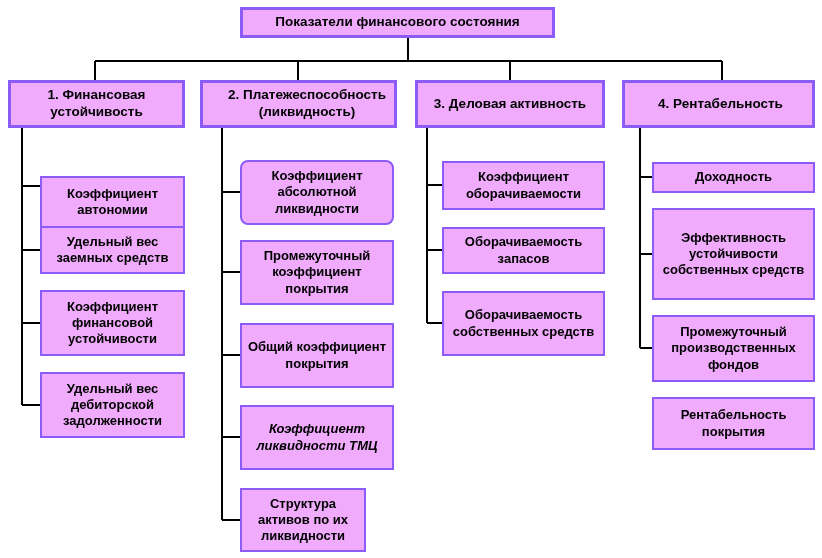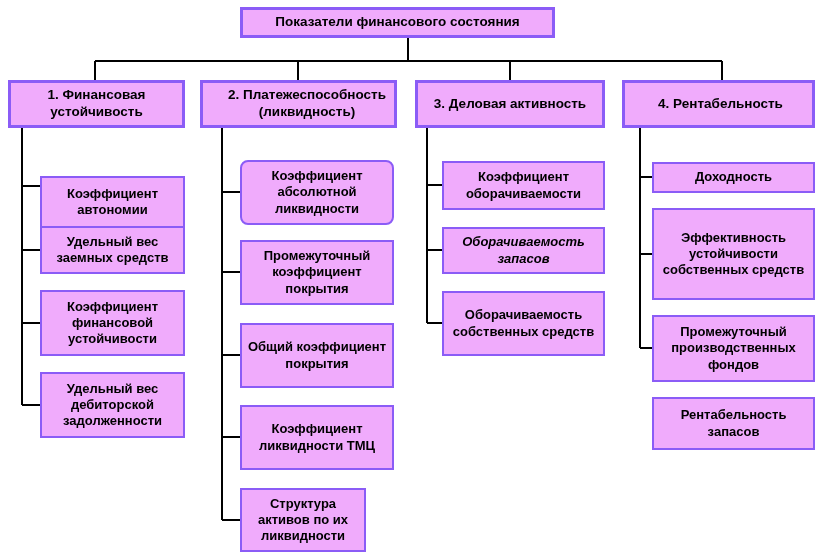--- a/index.html
+++ b/index.html
@@ -64,25 +64,25 @@
   <div class="node header" style="left:622px; top:80px; width:193px; height:48px;padding-left:8px;">4. Рентабельность</div>
 
   <div class="node" style="left:40px; top:160px; width:145px; height:52px;margin-top:16px;">Коэффициент автономии</div>
   <div class="node" style="left:40px; top:226px; width:145px; height:48px;">Удельный вес заемных средств</div>
   <div class="node" style="left:40px; top:290px; width:145px; height:66px;">Коэффициент финансовой устойчивости</div>
   <div class="node" style="left:40px; top:372px; width:145px; height:66px;">Удельный вес дебиторской задолженности</div>
 
   <div class="node" style="left:240px; top:160px; width:154px; height:65px;border-radius:8px;">Коэффициент абсолютной ликвидности</div>
   <div class="node" style="left:240px; top:240px; width:154px; height:65px;">Промежуточный коэффициент покрытия</div>
   <div class="node" style="left:240px; top:323px; width:154px; height:65px;">Общий коэффициент покрытия</div>
-  <div class="node" style="left:240px; top:405px; width:154px; height:65px;">Коэффициент ликвидности ТМЦ</div>
+  <div class="node" style="left:240px; top:405px; width:154px; height:65px;font-style:italic;">Коэффициент ликвидности ТМЦ</div>
   <div class="node" style="left:240px; top:488px; width:126px; height:64px;">Структура активов по их ликвидности</div>
 
   <div class="node" style="left:442px; top:161px; width:163px; height:49px;">Коэффициент оборачиваемости</div>
-  <div class="node" style="left:442px; top:227px; width:163px; height:47px;font-style:italic;">Оборачиваемость запасов</div>
+  <div class="node" style="left:442px; top:227px; width:163px; height:47px;">Оборачиваемость запасов</div>
   <div class="node" style="left:442px; top:291px; width:163px; height:65px;">Оборачиваемость собственных средств</div>
 
   <div class="node" style="left:652px; top:162px; width:163px; height:31px;">Доходность</div>
   <div class="node" style="left:652px; top:208px; width:163px; height:92px;">Эффективность устойчивости собственных средств</div>
   <div class="node" style="left:652px; top:315px; width:163px; height:67px;">Промежуточный производственных фондов</div>
-  <div class="node" style="left:652px; top:397px; width:163px; height:53px;">Рентабельность запасов</div>
+  <div class="node" style="left:652px; top:397px; width:163px; height:53px;">Рентабельность покрытия</div>
 
 </div>
 
 </body></html>

